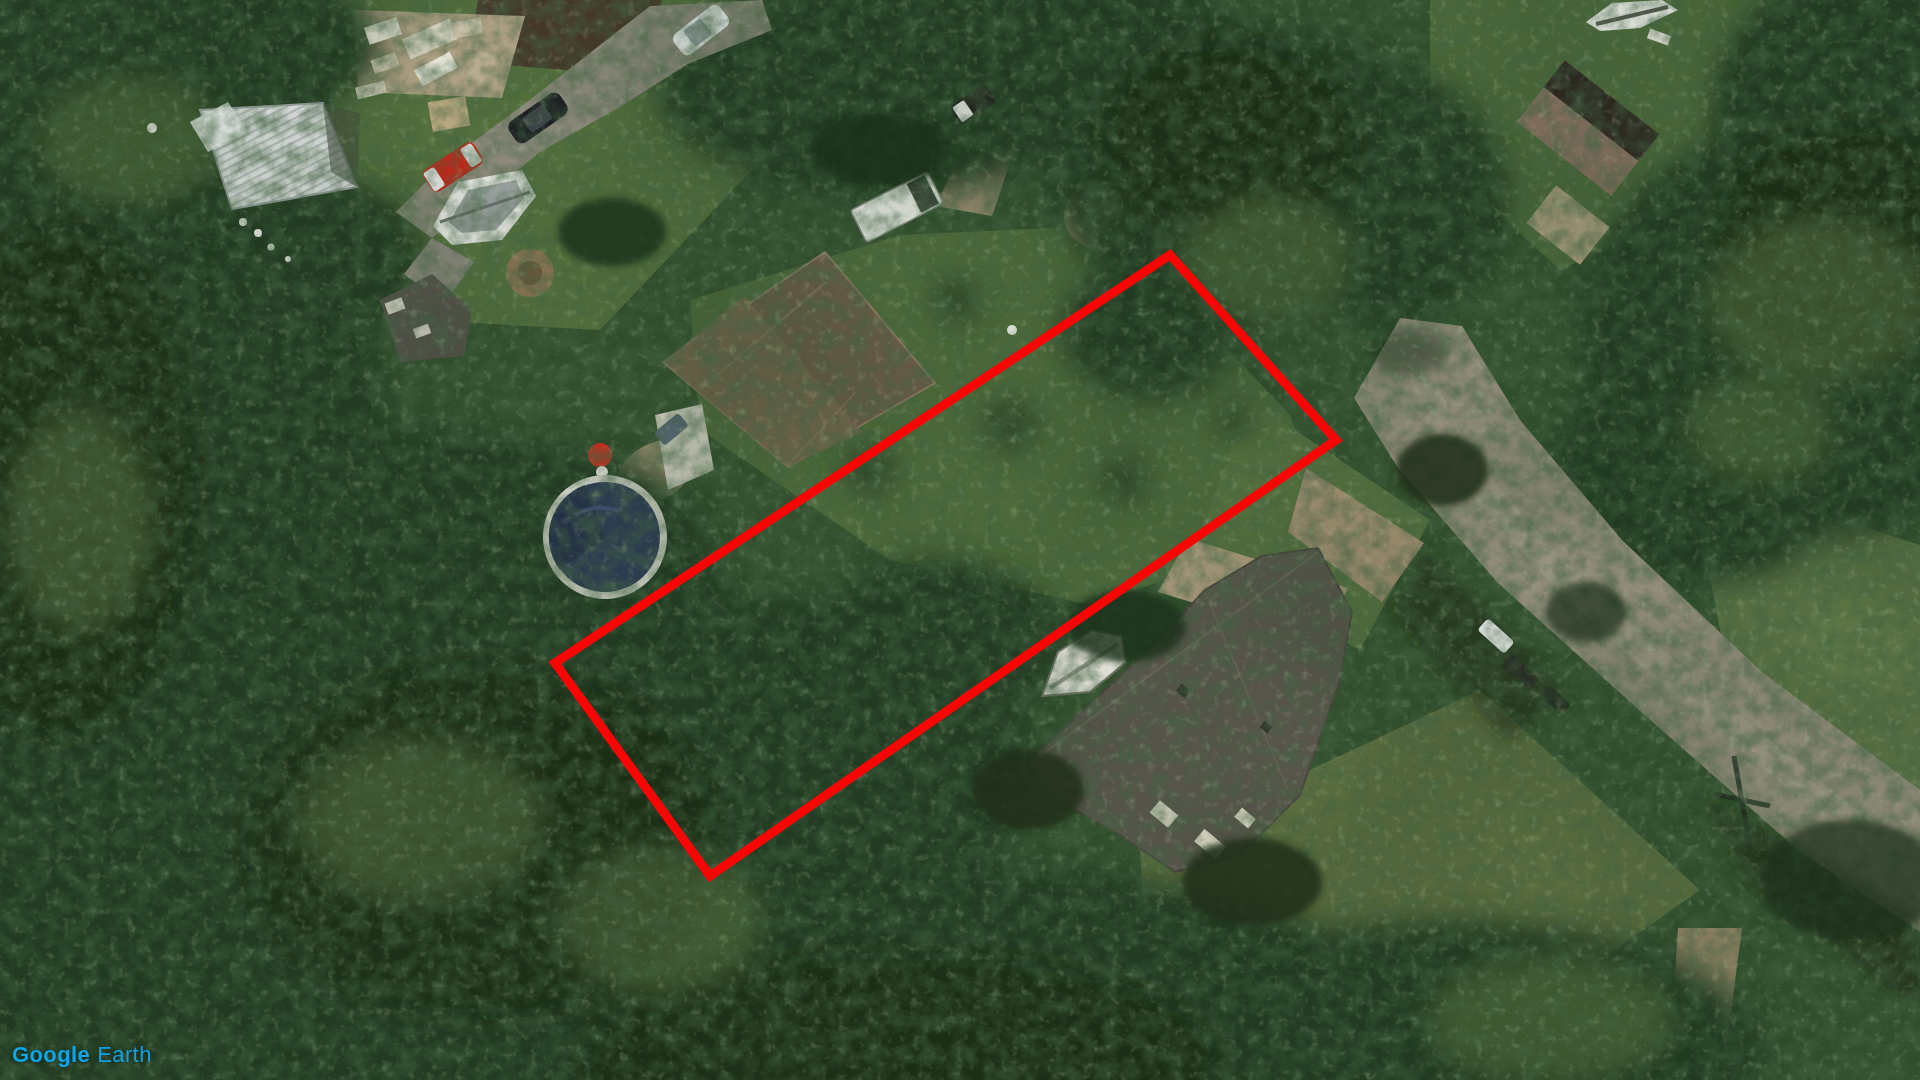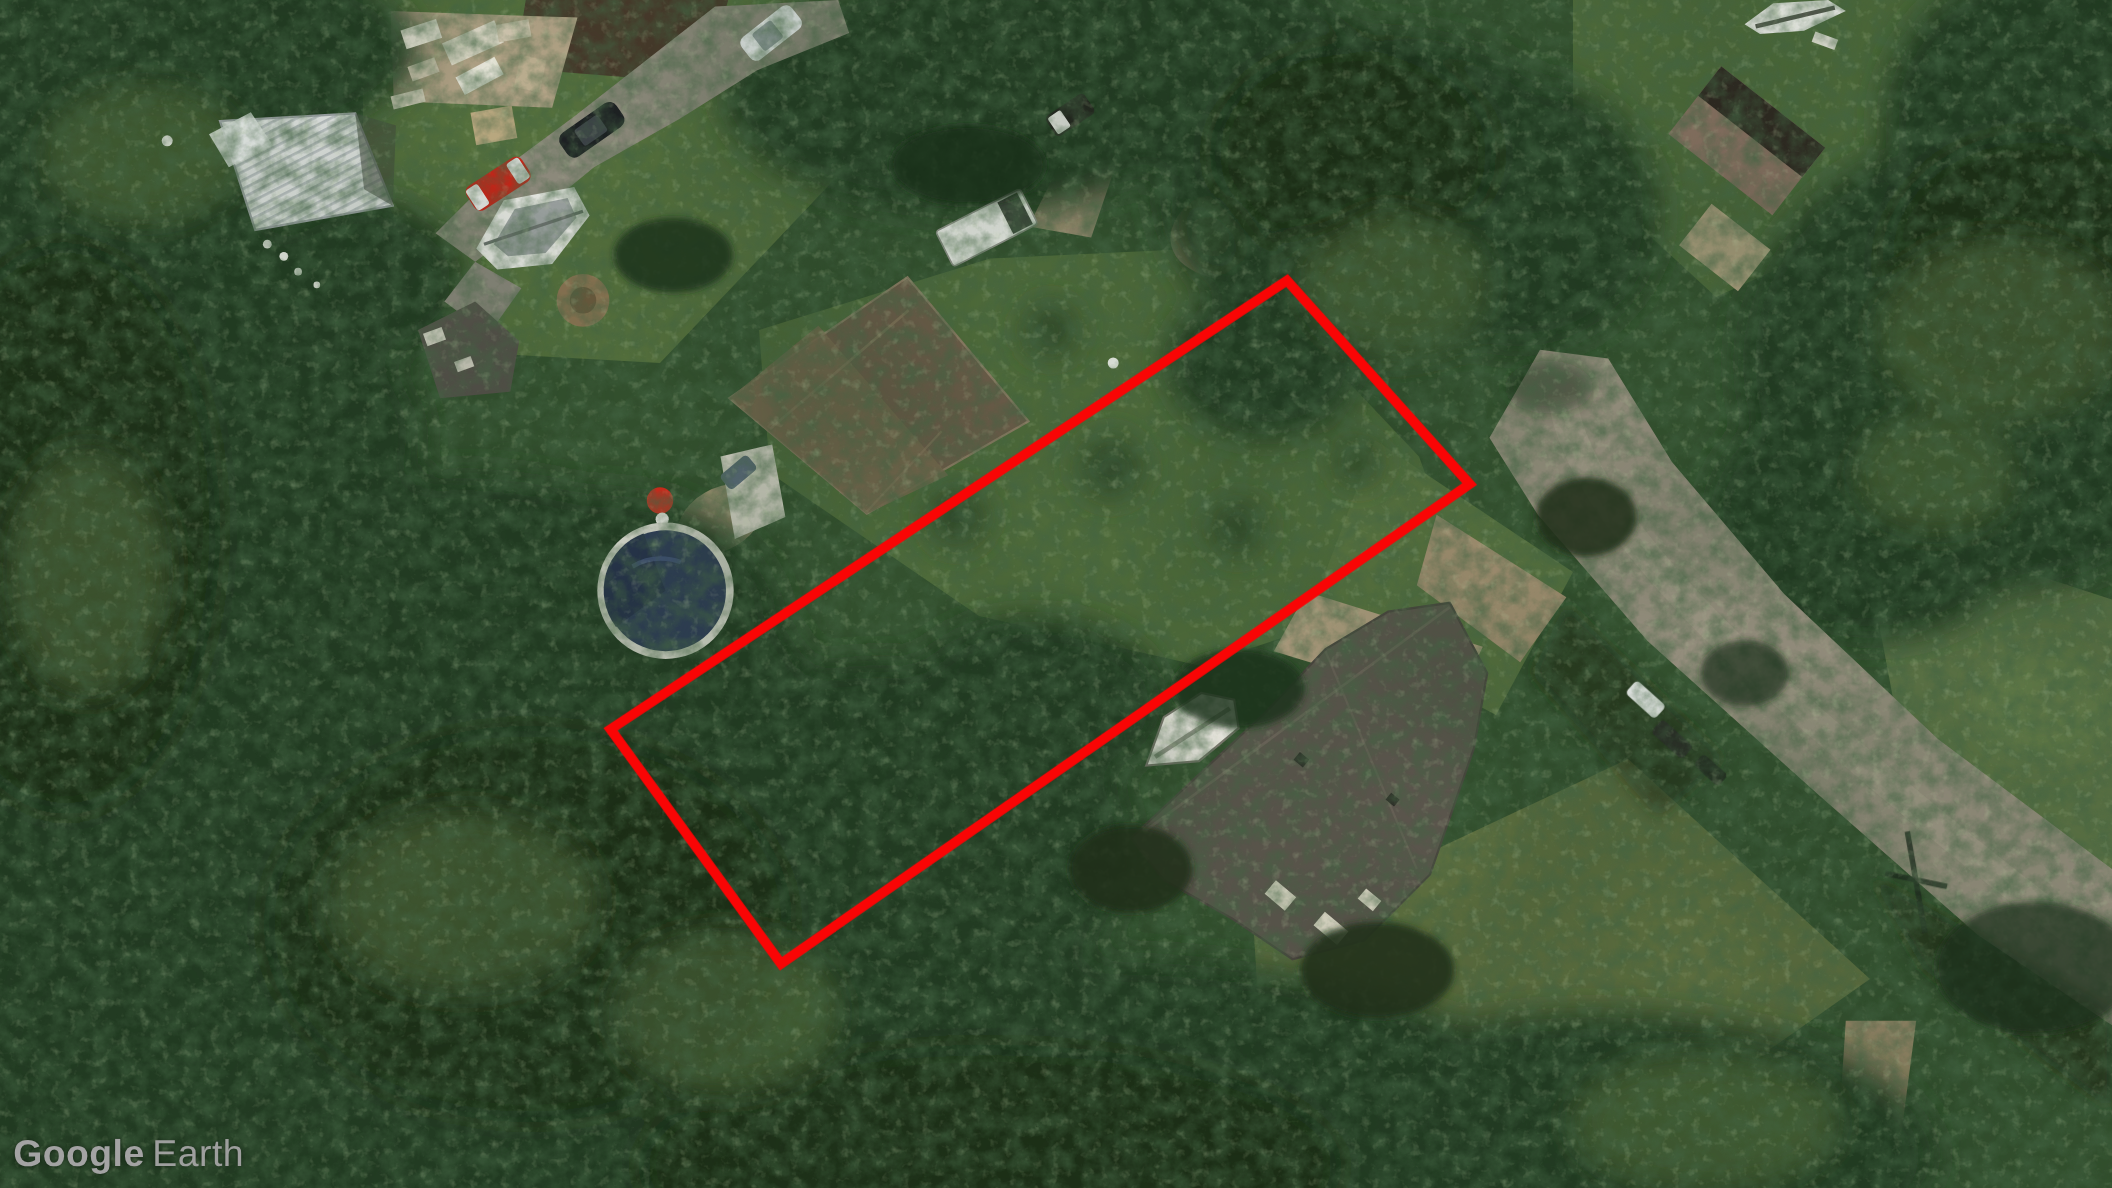--- a/index.html
+++ b/index.html
@@ -1,20 +1,20 @@
 <!DOCTYPE html>
 <html><head>
 <meta charset="utf-8">
 <style>
   html,body{margin:0;padding:0;background:#1d2b18;}
   .stage{position:relative;width:1920px;height:1080px;overflow:hidden;font-family:"Liberation Sans",sans-serif;}
   .stage svg{display:block;width:1920px;height:1080px;}
   .watermark{
     position:absolute;left:12px;bottom:14px;
-    font-size:34px;line-height:1;color:#a3a3a3;
+    font-size:22px;line-height:1;color:#0ea5e9;
     letter-spacing:.4px;
     text-shadow:0 0 4px rgba(0,0,0,.45);
     user-select:none;
   }
   .watermark .brand{font-weight:bold;font-weight:600;margin-right:7px;}
   .watermark .product{font-weight:400;opacity:.96;}
 </style>
 </head>
 <body>
 

